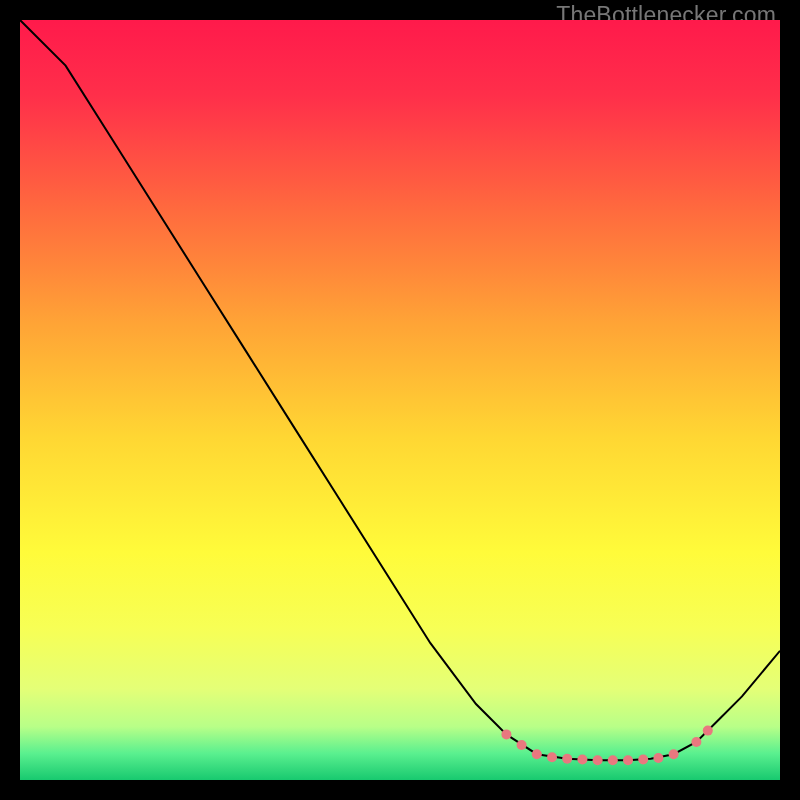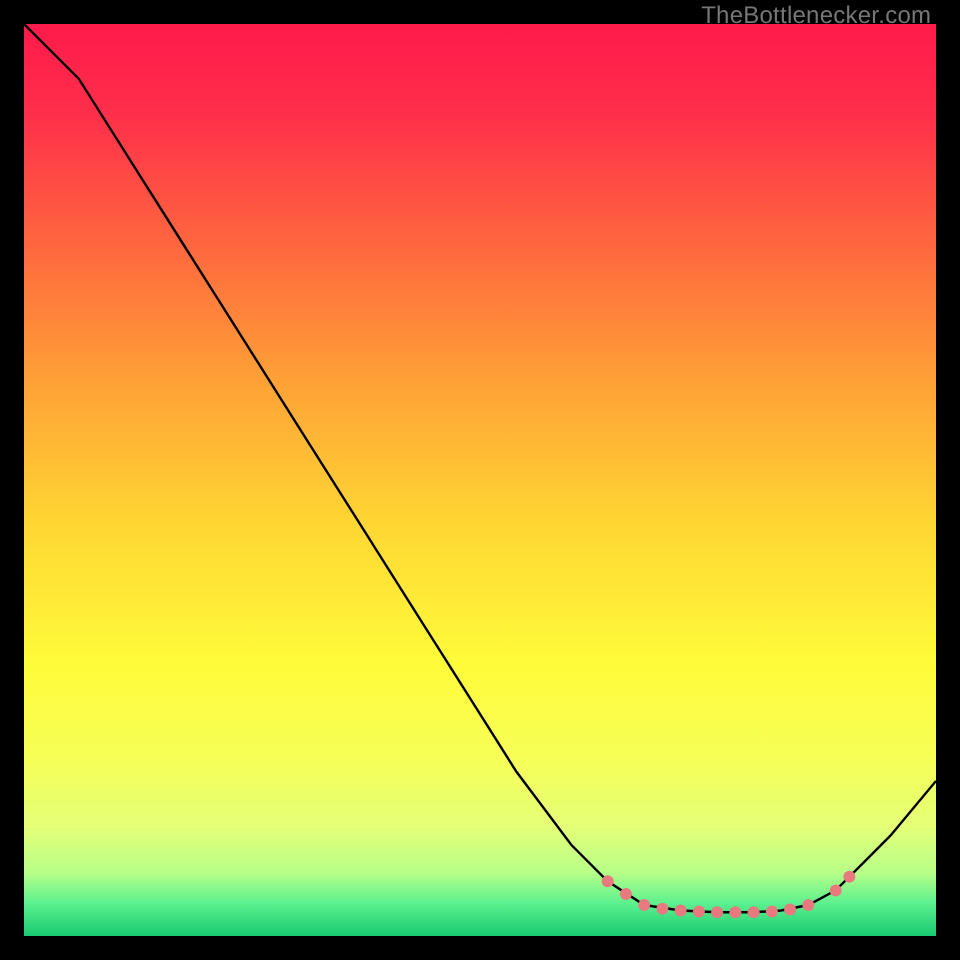--- a/index.html
+++ b/index.html
@@ -17,21 +17,21 @@
     top: 20px;
     width: 760px;
     height: 760px;
     background: #000;
   }
   .attribution {
     position: absolute;
     top: 2px;
     right: 24px;
     color: #777;
-    font-size: 20px;
+    font-size: 23px;
     font-weight: 500;
     letter-spacing: 0.2px;
   }
   svg {
     position: absolute;
     left: 20px;
     top: 20px;
   }
 </style>
 </head>

